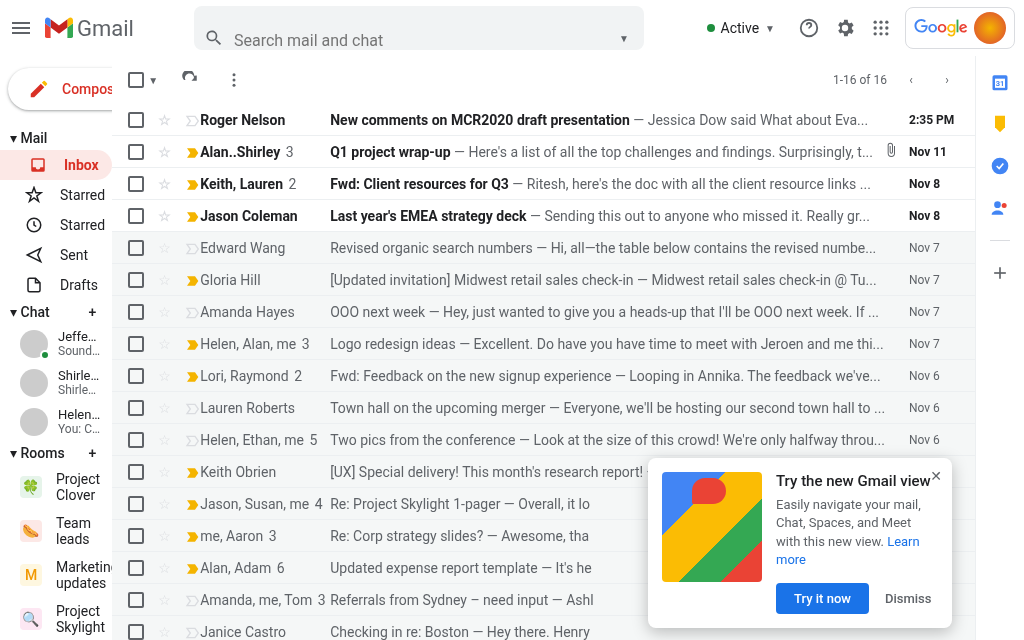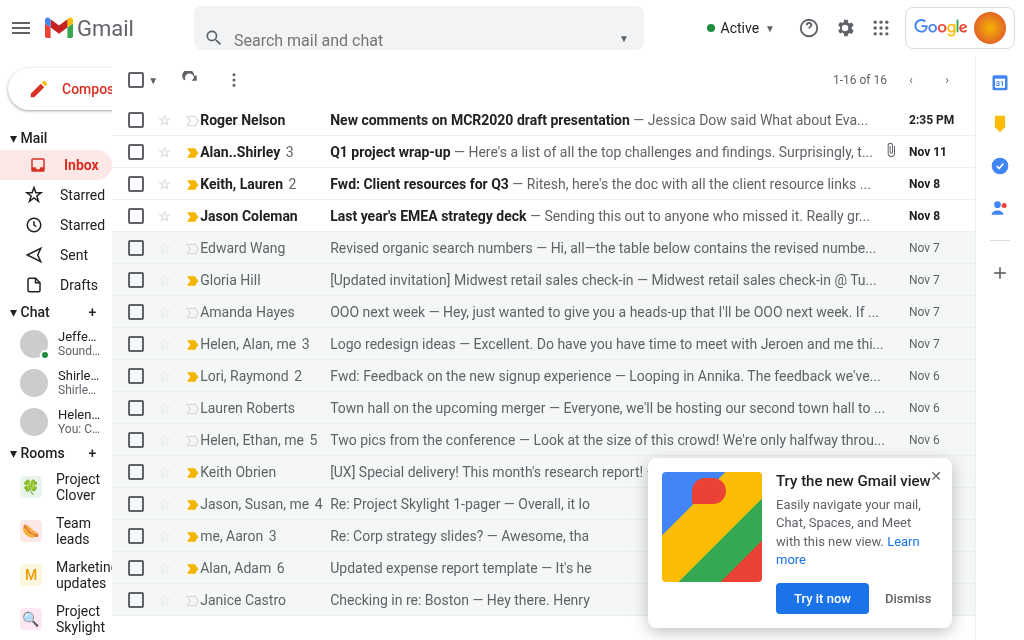--- a/index.html
+++ b/index.html
@@ -506,20 +506,35 @@
     </div>
           </div>
           <div class="mail-row read">
     <div class="row-icons">
       <div class="checkbox"></div>
       <span class="star">☆</span>
       <span class="important grey"><svg viewBox="0 0 24 24" width="16">
                   <path d="M3 5h12l5 7-5 7H3l5-7z"></path>
                 </svg></span>
     </div>
+    <div class="sender">Amanda, me, Tom<span class="count"> 3</span></div>
+    <div class="subject-line"><span>Referrals from Sydney – need input</span><span class="preview"> — Ashl</span></div>
+    <div class="row-right">
+
+      <span class="date"></span>
+    </div>
+          </div>
+          <div class="mail-row read">
+    <div class="row-icons">
+      <div class="checkbox"></div>
+      <span class="star">☆</span>
+      <span class="important grey"><svg viewBox="0 0 24 24" width="16">
+                  <path d="M3 5h12l5 7-5 7H3l5-7z"></path>
+                </svg></span>
+    </div>
     <div class="sender">Janice Castro</div>
     <div class="subject-line"><span>Checking in re: Boston</span><span class="preview"> — Hey there. Henry</span></div>
     <div class="row-right">
 
       <span class="date"></span>
     </div>
           </div>
         </div>
     </div>
 

